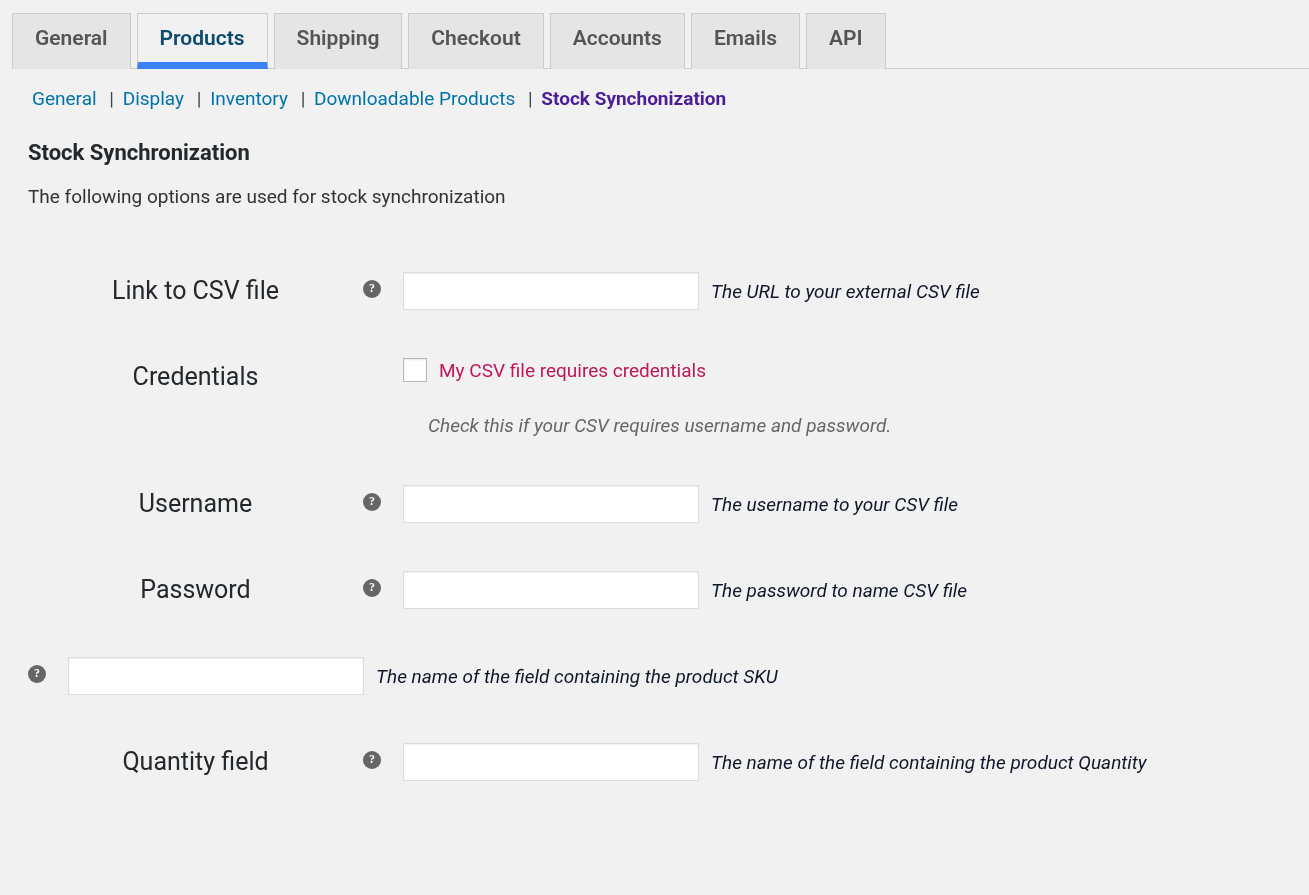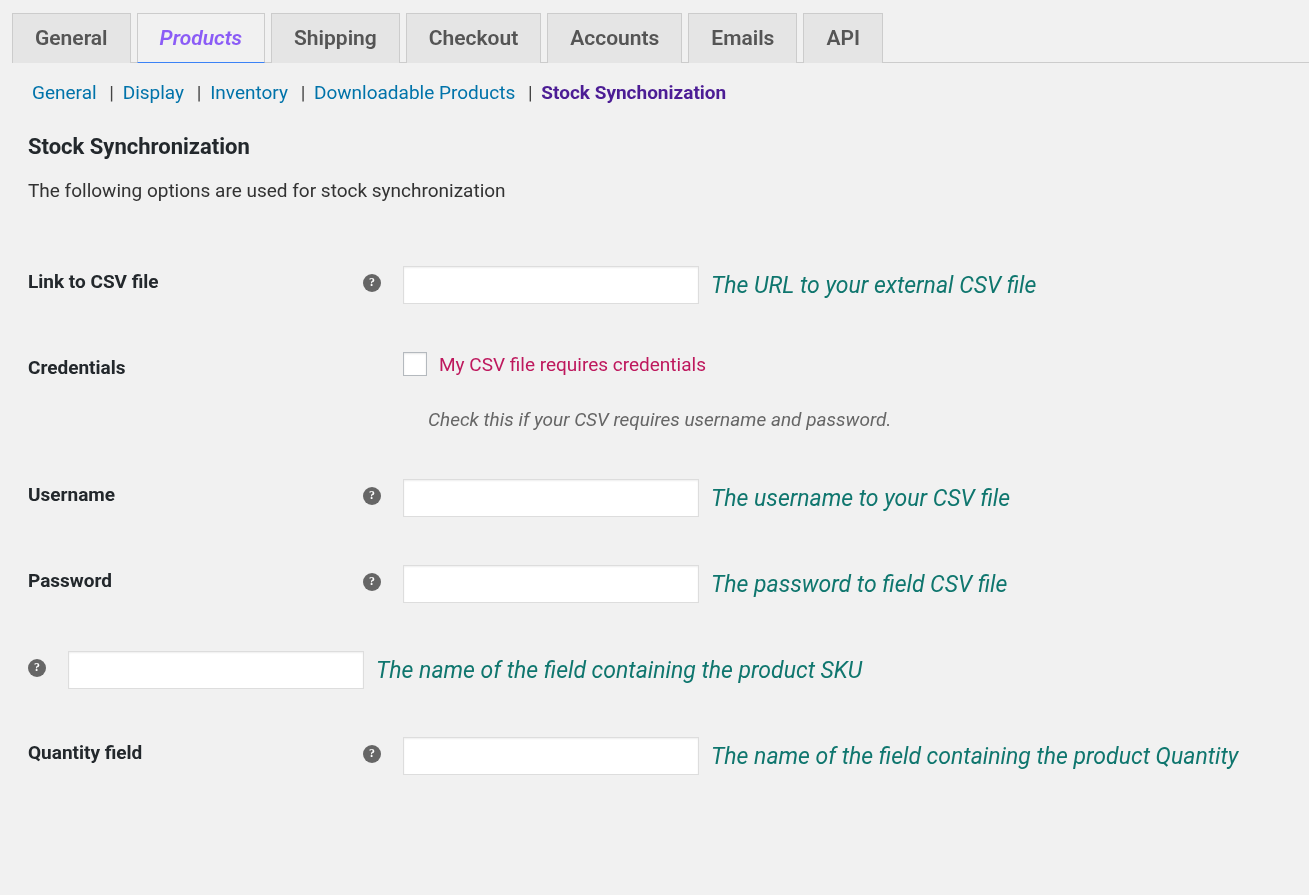--- a/index.html
+++ b/index.html
@@ -30,23 +30,22 @@
       padding: 12px 22px;
       font-size: 21px;
       font-weight: 600;
       color: #555555;
       cursor: pointer;
       position: relative;
       top: 1px;
     }
     .tab.active {
       background: #f1f1f1;
-      color: #8b5cf6;
-      border-bottom: 1px solid #3b82f6;
-      font-style: italic;
+      color: #0c4a6e;
+      border-bottom: 7px solid #3b82f6;
     }
     .subnav {
       padding: 18px 4px 10px 4px;
       font-size: 19px;
     }
     .subnav a {
       color: #0073aa;
       text-decoration: none;
       cursor: pointer;
     }
@@ -71,24 +70,25 @@
       color: #333;
       margin-bottom: 40px;
     }
     .form-row {
       display: flex;
       align-items: flex-start;
       padding: 24px 0;
     }
     .row-label {
       flex: 0 0 335px;
-      font-weight: 700;
-      font-size: 19px;
+      font-weight: 400;
+      font-size: 25px;
       color: #23282c;
       padding-top: 4px;
+      text-align: center;
     }
     .row-help {
       flex: 0 0 40px;
       padding-top: 6px;
     }
     .help-icon {
       display: inline-flex;
       width: 18px;
       height: 18px;
       border-radius: 50%;
@@ -111,22 +111,22 @@
       width: 296px;
       height: 38px;
       border: 1px solid #dddddd;
       background: #ffffff;
       box-shadow: inset 0 1px 2px rgba(0,0,0,0.07);
       padding: 4px 8px;
       font-size: 16px;
     }
     .hint {
       font-style: italic;
-      color: #0f766e;
-      font-size: 23px;
+      color: #0f172a;
+      font-size: 19px;
     }
     .checkbox {
       width: 24px;
       height: 24px;
       border: 1px solid #b4b9be;
       background: #ffffff;
       box-shadow: inset 0 1px 2px rgba(0,0,0,0.1);
       cursor: pointer;
       flex-shrink: 0;
     }
@@ -199,21 +199,21 @@
       <input type="text" class="text-input" value="" style="">
       <span class="hint">The username to your CSV file</span>
     </div>
   </div>
 
   <div class="form-row">
     <div class="row-label">Password</div>
     <div class="row-help"><span class="help-icon">?</span></div>
     <div class="row-control">
       <input type="text" class="text-input" value="" style="">
-      <span class="hint">The password to field CSV file</span>
+      <span class="hint">The password to name CSV file</span>
     </div>
   </div>
 
   <div class="form-row">
     <div class="row-help"><span class="help-icon">?</span></div>
     <div class="row-control">
       <input type="text" class="text-input" value="" style="">
       <span class="hint">The name of the field containing the product SKU</span>
     </div>
   </div>

